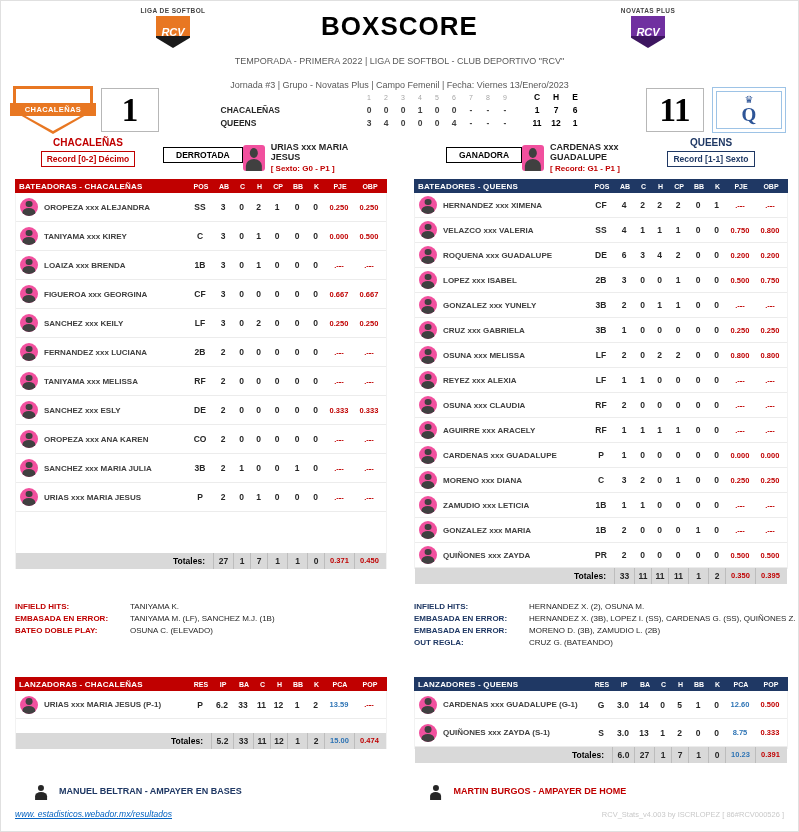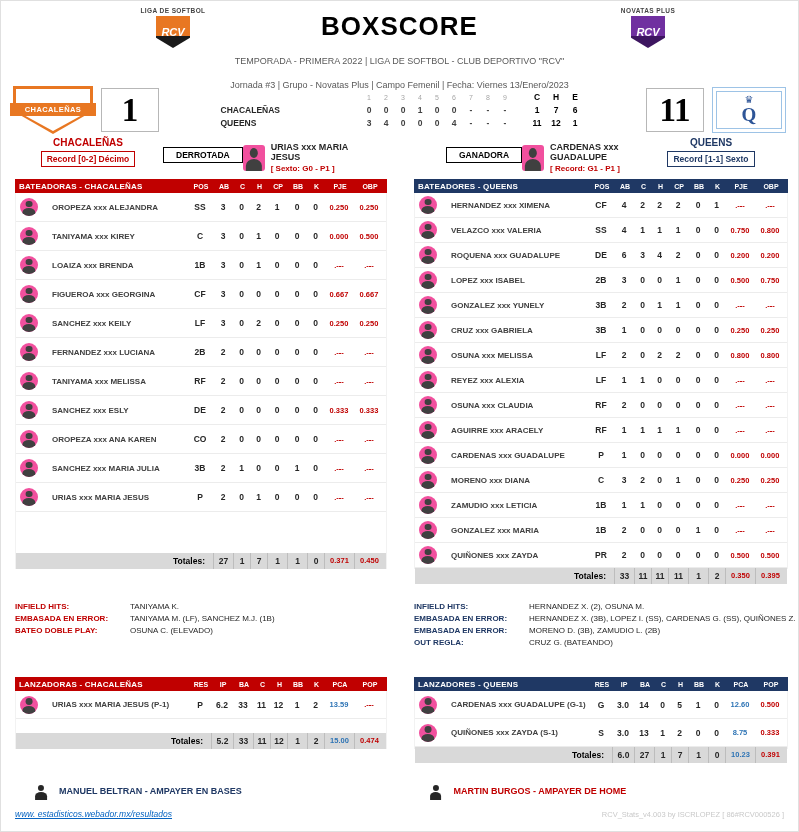--- a/index.html
+++ b/index.html
@@ -76,21 +76,21 @@
   .cw-pos{width:26px}.cw-ab{width:20px}.cw-c{width:17px}.cw-h{width:17px}.cw-cp{width:20px}.cw-bb{width:20px}.cw-k{width:17px}.cw-avg{width:30px}
   .cw-res{width:22px}.cw-ip{width:22px}.cw-ba{width:20px}
   .tbody{display:flex;flex-direction:column;border-left:1px solid #f2f2f2;border-right:1px solid #f2f2f2}
   .tbody-bat{height:376px}
   .tbody-pit{height:58px}
   .rows{display:flex;flex-direction:column}
   .trow{display:flex;align-items:center;border-bottom:1px solid #ECECEC;padding:0 2px}
   .trow-l{height:29px}
   .trow-r{height:25px}
   .trow-p{height:28px}
-  .p-name{flex:1;display:flex;align-items:center;gap:14px;font-size:8px;font-weight:bold;color:#404040;padding-left:2px}
+  .p-name{flex:1;display:flex;align-items:center;gap:6px;font-size:8px;font-weight:bold;color:#404040;padding-left:2px}
   .stat{font-size:8.5px;font-weight:bold;color:#262626;text-align:center;flex:0 0 auto}
   .avg{font-size:7.5px;font-weight:bold;color:#C00000;text-align:center;flex:0 0 auto}
   .pca{color:#2E74B5}
   .totrow{display:flex;align-items:center;background:#D9D9D9;height:16px;margin-top:auto;padding:0 2px}
   .tot-label{flex:1;text-align:right;font-size:8.5px;font-weight:bold;color:#000;padding-right:8px}
   .totrow .stat,.totrow .avg{border-left:1px solid #bdbdbd;line-height:16px}
 
   
   .notes{position:absolute;font-size:8px;line-height:1.5}
   .notes-l{left:14px;top:600px;width:390px}

